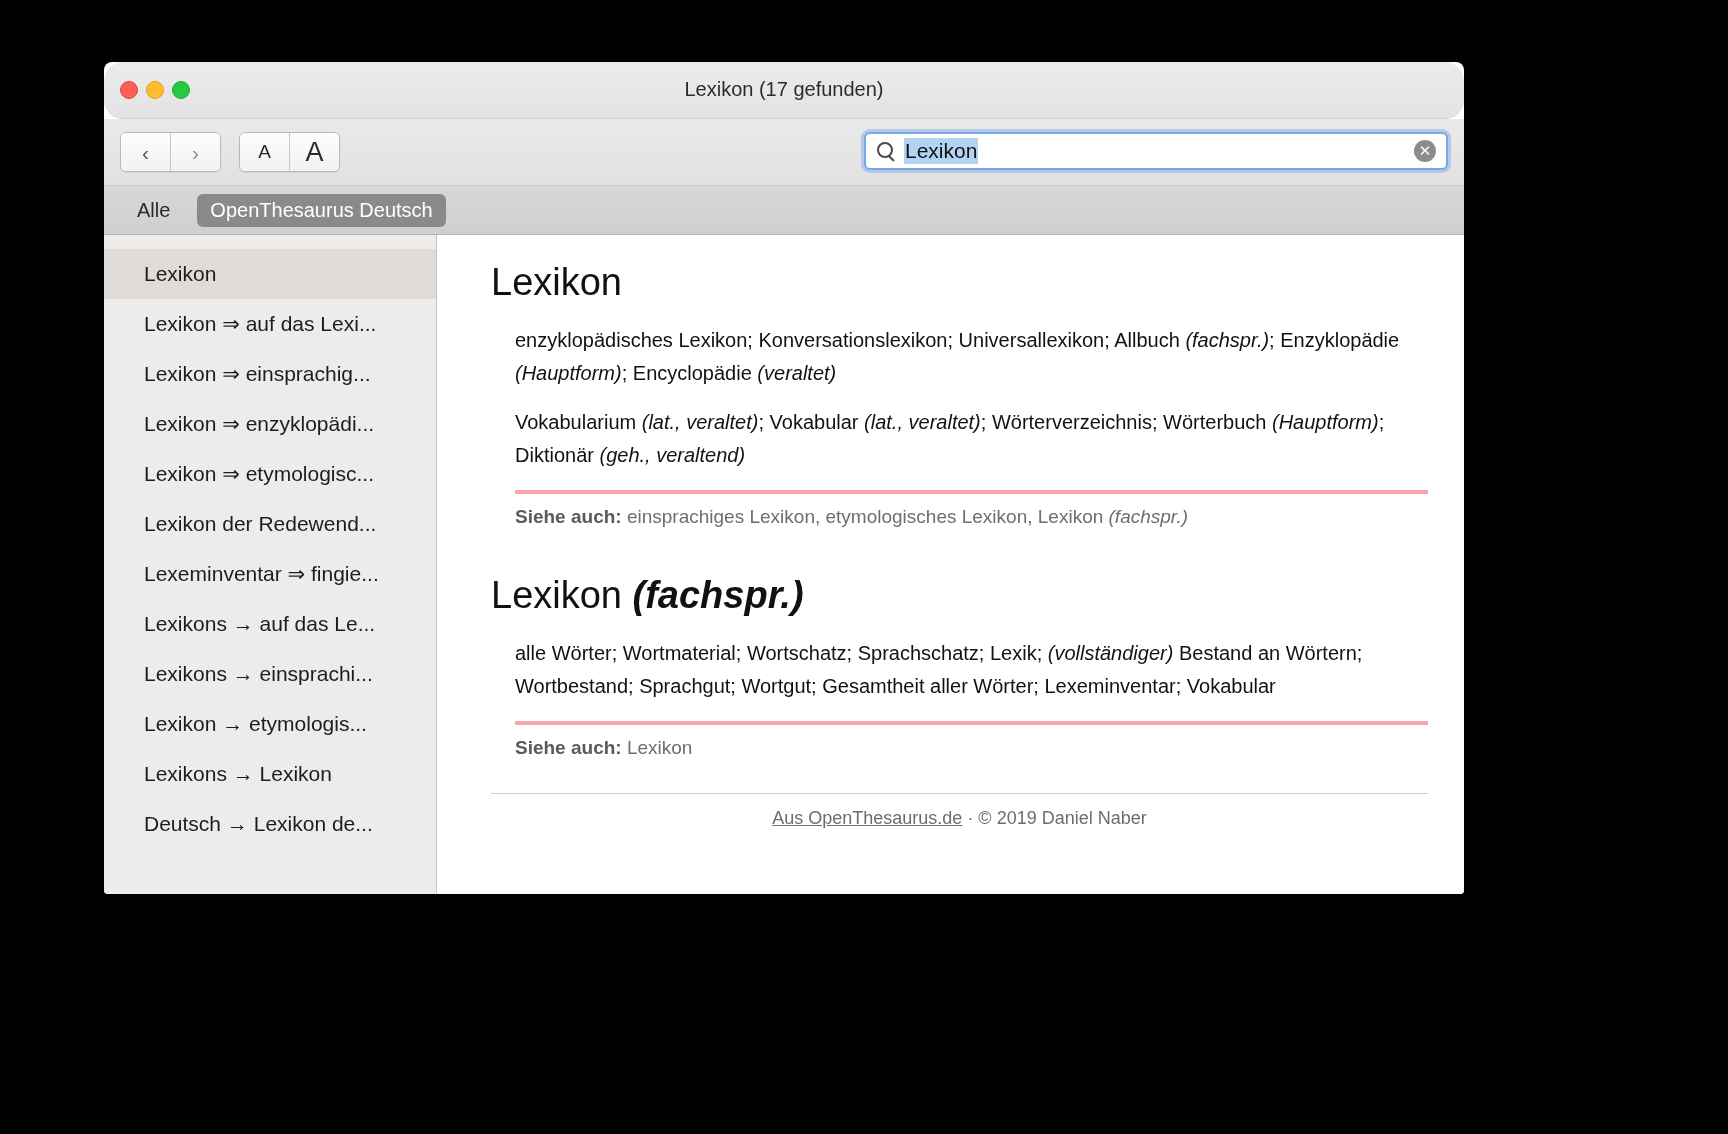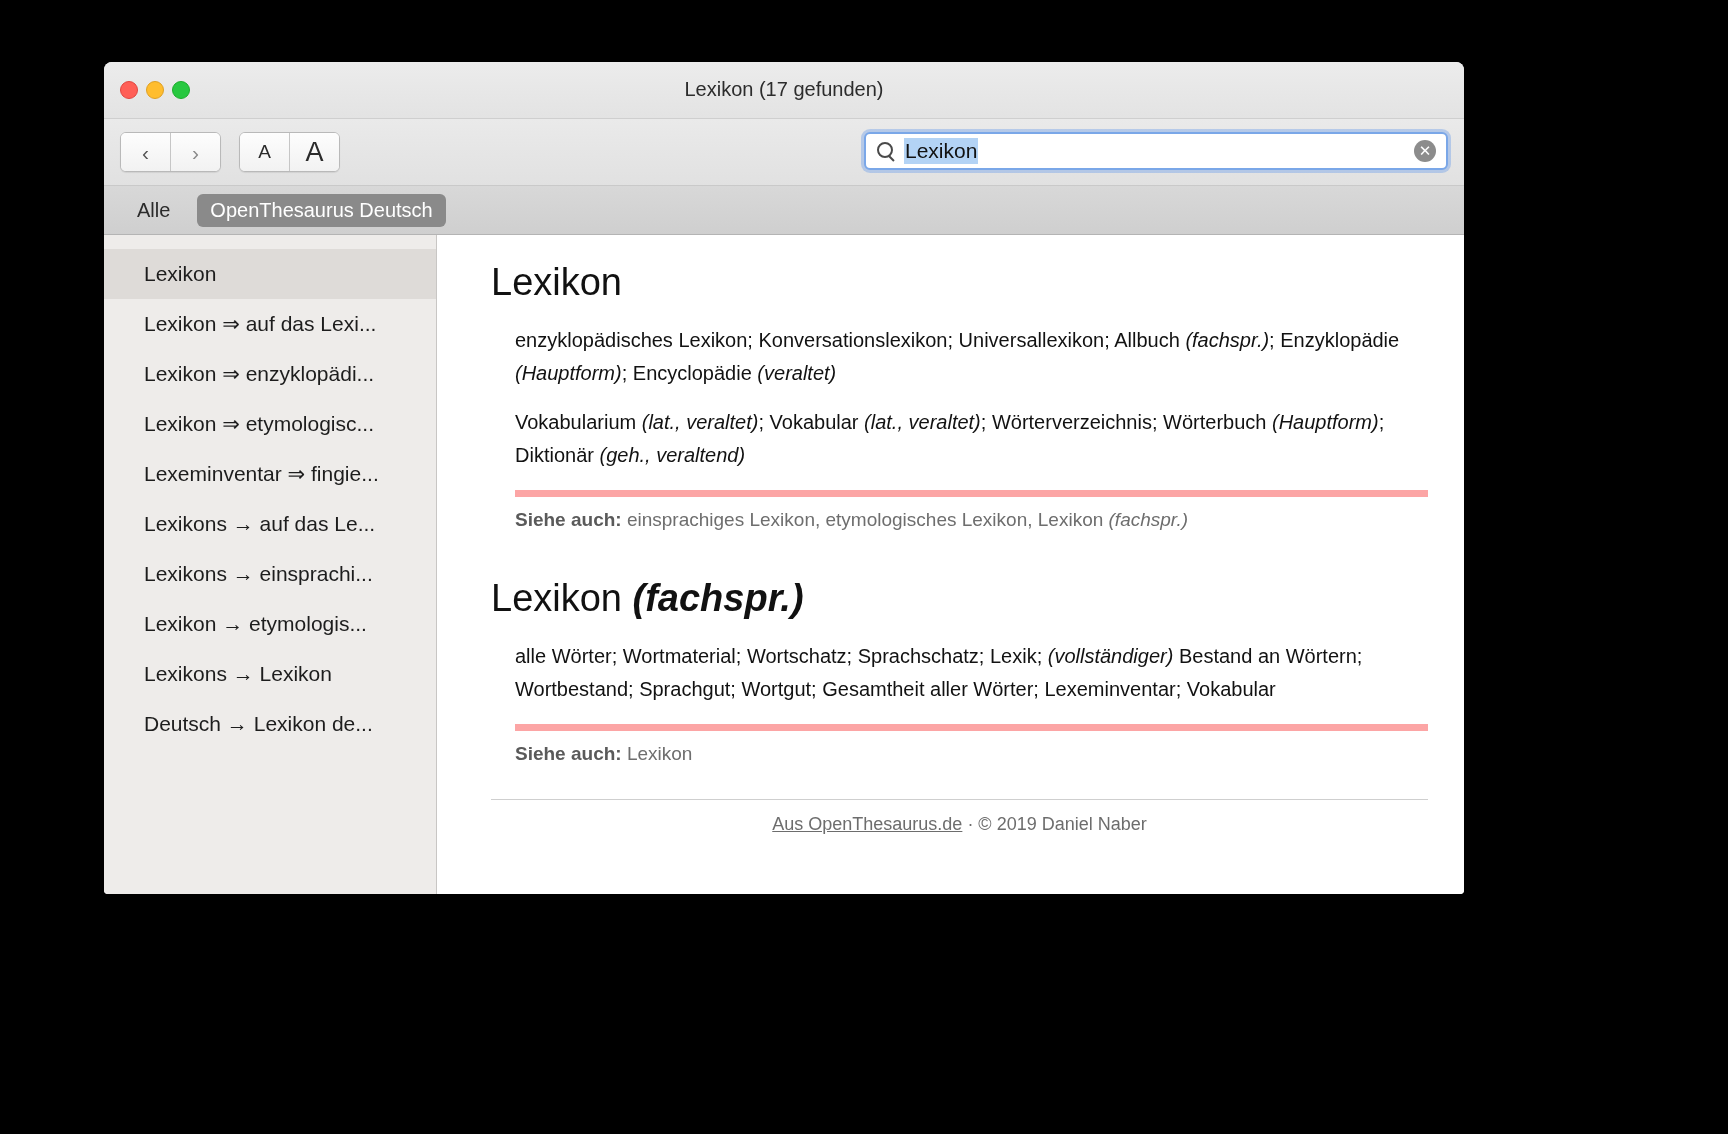--- a/index.html
+++ b/index.html
@@ -26,20 +26,21 @@
     flex-direction: column;
   }
 
   
   .titlebar {
     height: 56px;
     background: linear-gradient(#ececec, #e3e3e3);
     border-bottom: 1px solid #cfcfcf;
     position: relative;
     flex: 0 0 auto;
+    border-radius: 19px;
   }
   .traffic {
     position: absolute;
     left: 16px;
     top: 19px;
     display: flex;
     gap: 8px;
   }
   .dot {
     width: 16px;
@@ -231,21 +232,21 @@
   .syn-para {
     font-size: 20px;
     line-height: 33px;
     color: #121212;
     margin: 0 0 16px 0;
     padding-left: 24px;
   }
   .syn-para i { font-style: italic; }
 
   .see-also {
-    border-top: 7px solid #fca5a5;
+    border-top: 4px solid #fca5a5;
     margin: 18px 0 0 24px;
     padding-top: 12px;
     font-size: 19px;
     color: #6e6e6e;
   }
   .see-also .lbl { font-weight: 700; color: #5a5a5a; }
   .see-also i { font-style: italic; }
 
   .entry-gap { height: 46px; }
 
@@ -307,22 +308,24 @@
   <div class="tabbar">
     <div class="tab">Alle</div>
     <div class="tab active">OpenThesaurus Deutsch</div>
   </div>
 
   <div class="body">
 
     <div class="sidebar">
       <div class="sb-item selected">Lexikon</div>
       <div class="sb-item">Lexikon ⇒ auf das Lexi...</div>
+      <div class="sb-item">Lexikon ⇒ einsprachig...</div>
       <div class="sb-item">Lexikon ⇒ enzyklopädi...</div>
       <div class="sb-item">Lexikon ⇒ etymologisc...</div>
+      <div class="sb-item">Lexikon der Redewend...</div>
       <div class="sb-item">Lexeminventar ⇒ fingie...</div>
       <div class="sb-item">Lexikons → auf das Le...</div>
       <div class="sb-item">Lexikons → einsprachi...</div>
       <div class="sb-item">Lexikon → etymologis...</div>
       <div class="sb-item">Lexikons → Lexikon</div>
       <div class="sb-item">Deutsch → Lexikon de...</div>
     </div>
 
     <div class="content">
 

